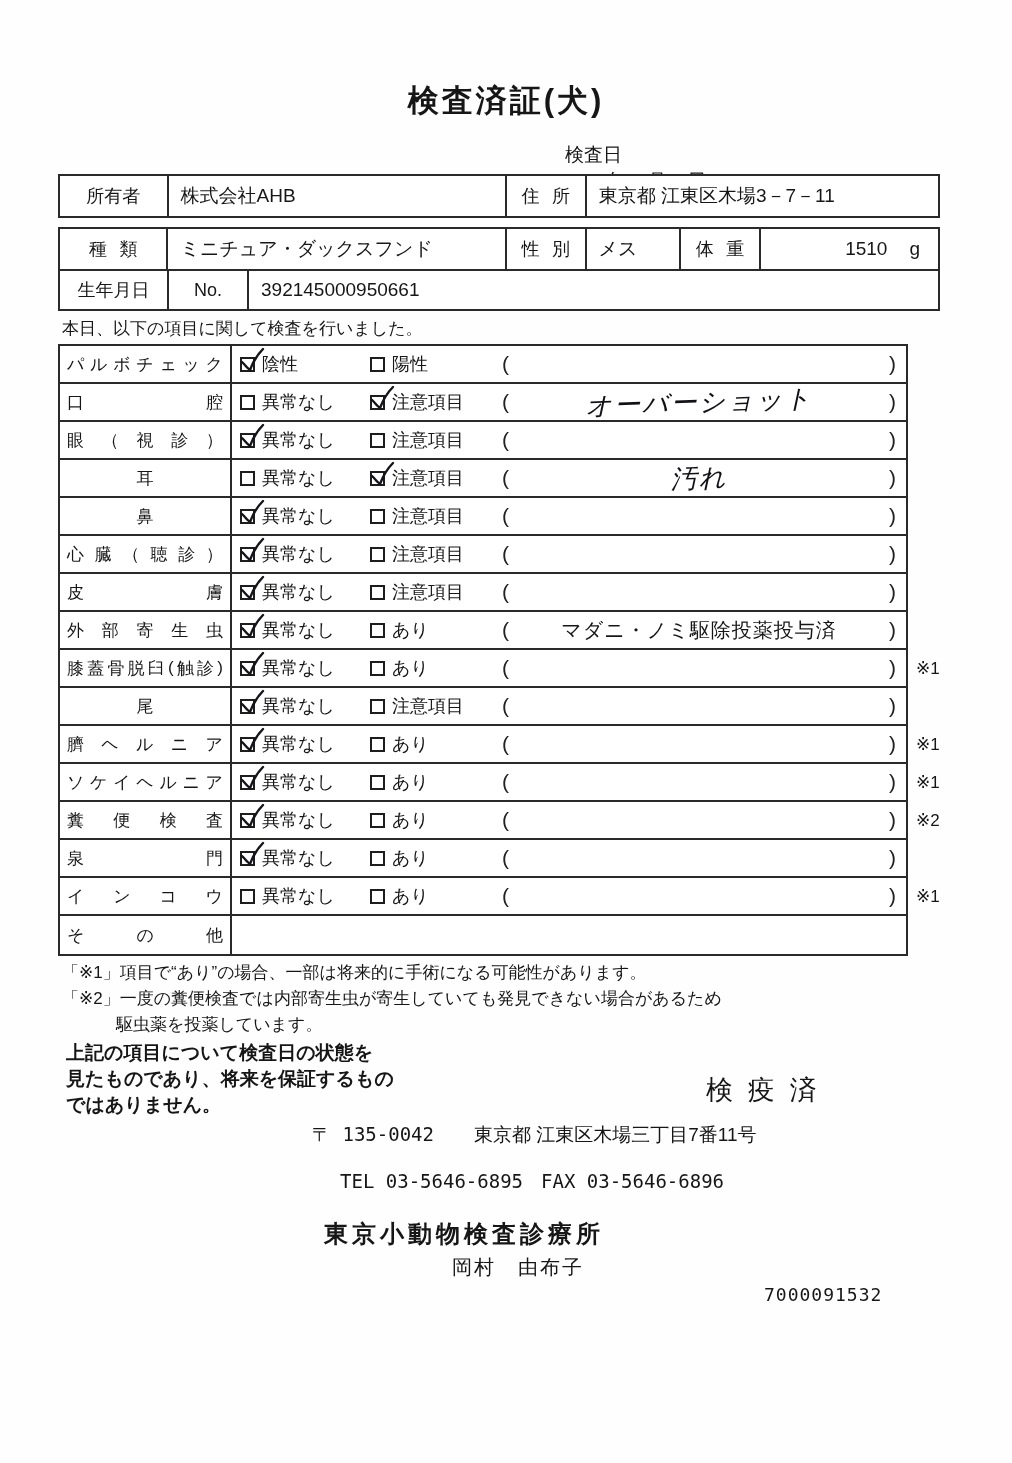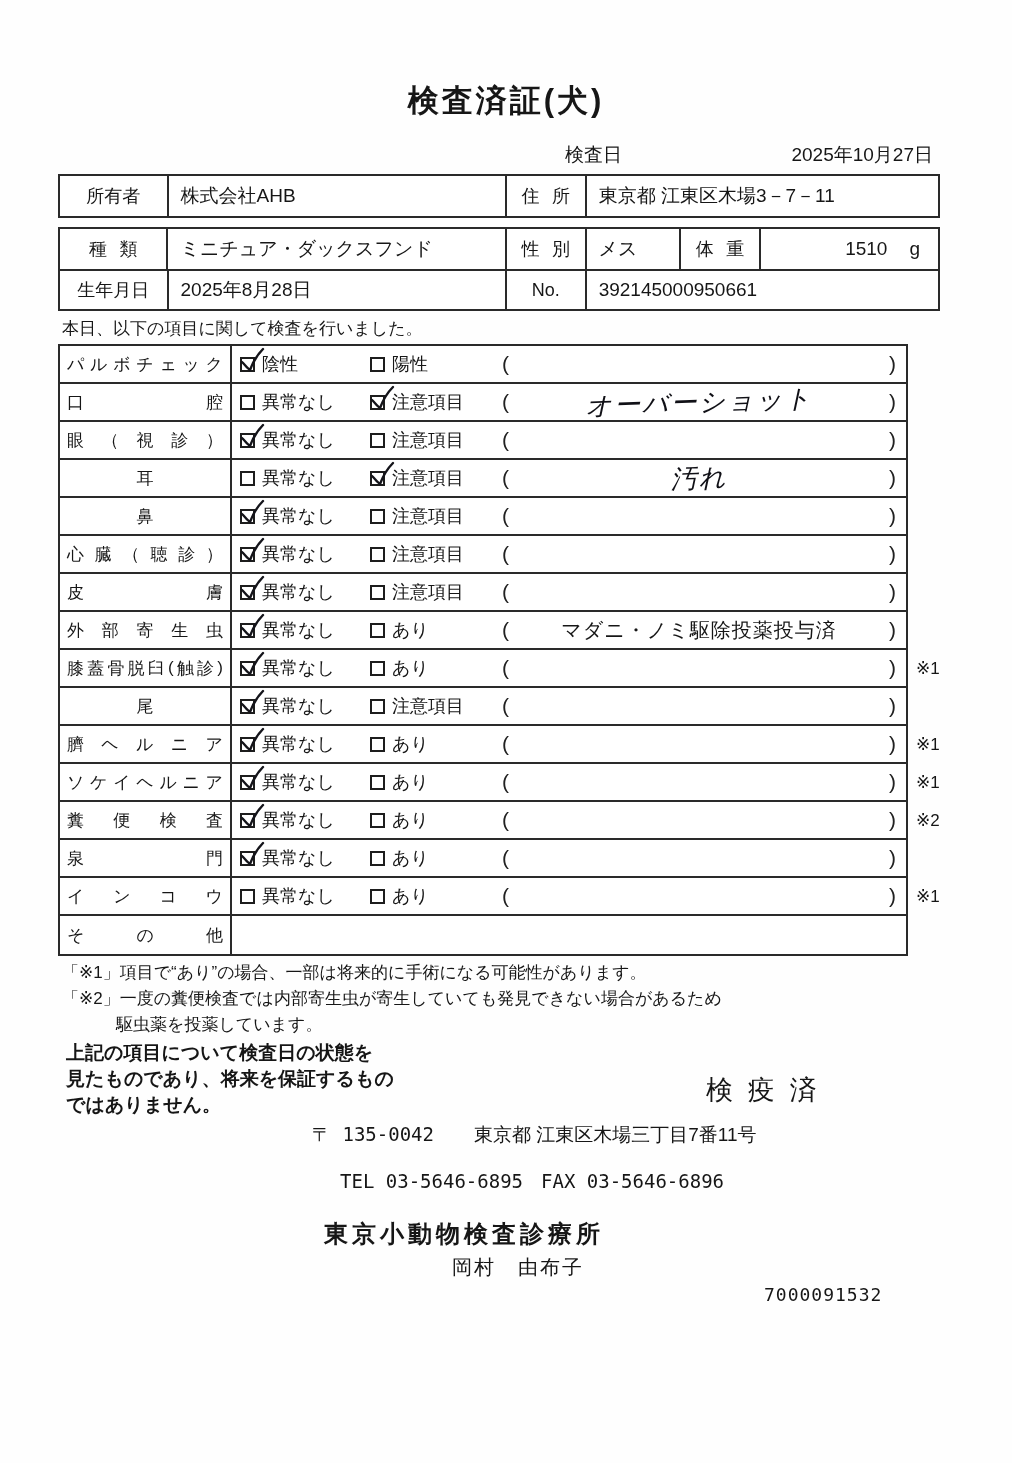--- a/index.html
+++ b/index.html
@@ -15,21 +15,21 @@
     background: #fefefe;
     margin: 0 auto;
     overflow: hidden;
   }
   .title {
     position: absolute; top: 80px; left: 0; width: 100%;
     text-align: center; font-size: 31px; font-weight: 600; letter-spacing: 3px;
   }
   .date-row {
     position: absolute; top: 142px; left: 565px; width: 368px;
-    display: flex; justify-content: space-between; font-size: 19px;
+    display: flex; justify-content: space-between; font-size: 19px; flex-direction: column;
   }
   
   .grid-table { position: absolute; left: 58px; width: 882px; border: 2px solid #2a2a2a; background: #fff; }
   .owner-table { top: 174px; }
   .pet-table   { top: 227px; }
   .trow { display: flex; height: 40px; }
   .trow + .trow { border-top: 2px solid #2a2a2a; }
   .cell { display: flex; align-items: center; padding: 8px 12px; font-size: 19px; overflow: hidden; white-space: nowrap; }
   .cell:not(:first-child) { border-left: 2px solid #2a2a2a; }
   .hlabel { justify-content: center; font-size: 18px; padding: 0 4px; }
@@ -108,21 +108,20 @@
       <div class="cell hlabel sp2 w80">性別</div>
       <div class="cell w95">メス</div>
       <div class="cell hlabel sp2 w80">体重</div>
       <div class="cell wt w180">
         <span>1510</span>
         <span>g</span>
       </div>
     </div>
     <div class="trow">
       <div class="cell hlabel w107">生年月日</div>
-      <div class="cell w340">2025年8月28日</div>
       <div class="cell hlabel w80">No.</div>
       <div class="cell w355">392145000950661</div>
     </div>
   </div>
 
   <div class="intro">本日、以下の項目に関して検査を行いました。</div>
 
   <div class="exam-table">
       <div class="exam-row">
         <div class="cell-item">

